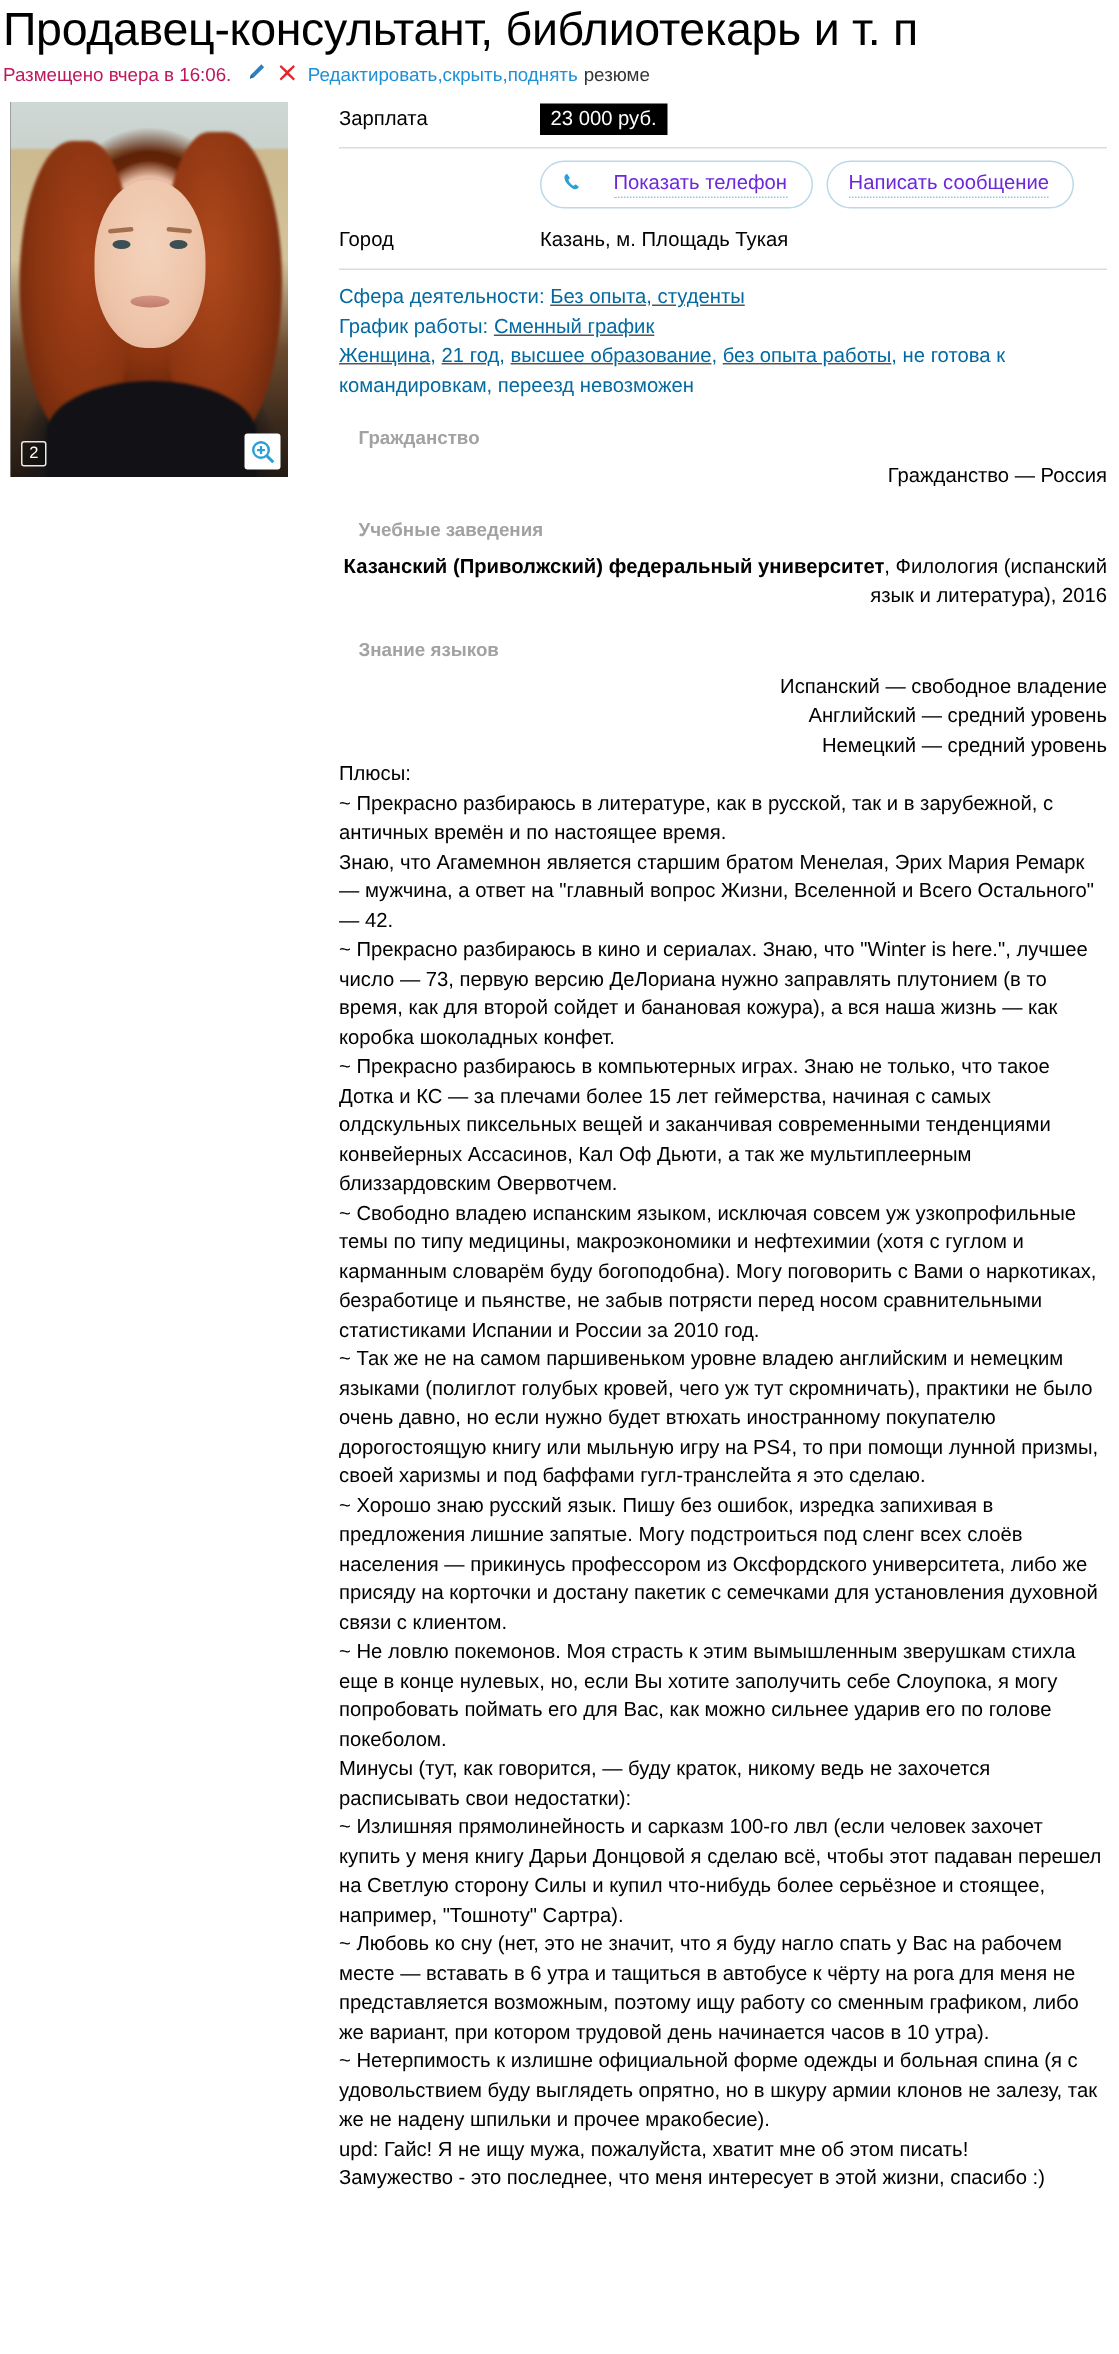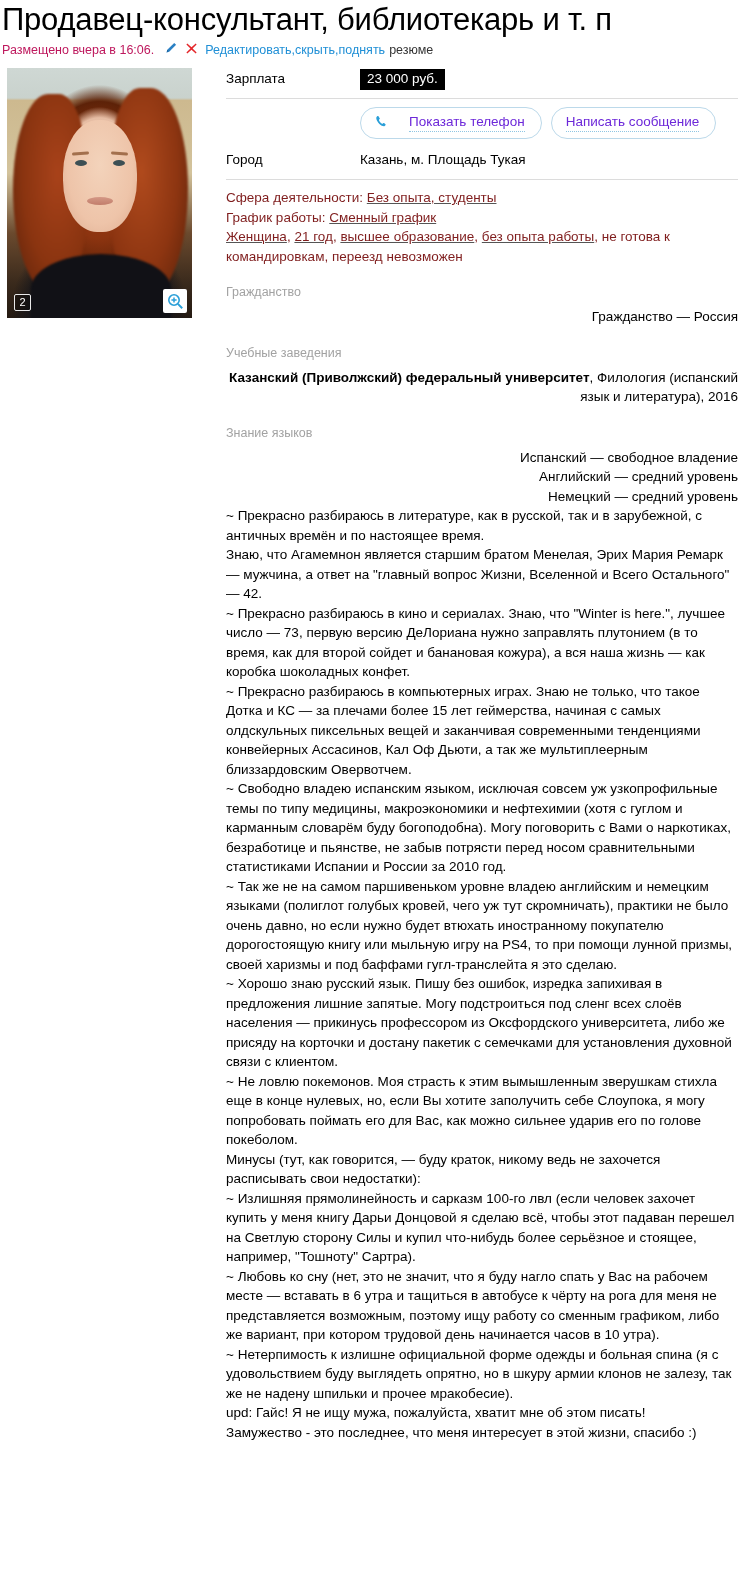--- a/index.html
+++ b/index.html
@@ -176,29 +176,30 @@
     white-space: nowrap;
   }
   .btn .btxt {
     border-bottom: 1px dotted #8fc6e3;
     padding-bottom: 1px;
   }
 
   .para {
     font-size: 13.5px;
     line-height: 19.5px;
-    color: #7f1d1d;
+    color: #0369a1;
     margin: 0;
   }
   .u { text-decoration: underline; text-decoration-color: #555; cursor: pointer; }
   .sec-head {
     color: #a2a2a2;
     font-size: 12.5px;
     line-height: 16px;
-    margin: 18px 0 7px 0;
+    margin: 18px 0 7px 13px;
+    font-weight: bold;
   }
   .sec-body {
     font-size: 13.5px;
     line-height: 19.5px;
     margin: 0;
     text-align: right;
   }
   .sec-body b { font-weight: bold; }
   .about p {
     font-size: 13.5px;
@@ -312,20 +313,21 @@
 
       <div class="sec-head">Учебные заведения</div>
       <p class="sec-body"><b>Казанский (Приволжский) федеральный университет</b><span>, Филология (испанский язык и литература), 2016</span></p>
 
       <div class="sec-head">Знание языков</div>
       <p class="sec-body">Испанский — свободное владение</p>
       <p class="sec-body">Английский — средний уровень</p>
       <p class="sec-body">Немецкий — средний уровень</p>
 
       <div class="about">
+        <p>Плюсы:</p>
         <p>~ Прекрасно разбираюсь в литературе, как в русской, так и в зарубежной, с античных времён и по настоящее время.</p>
         <p>Знаю, что Агамемнон является старшим братом Менелая, Эрих Мария Ремарк — мужчина, а ответ на "главный вопрос Жизни, Вселенной и Всего Остального" — 42.</p>
         <p>~ Прекрасно разбираюсь в кино и сериалах. Знаю, что "Winter is here.", лучшее число — 73, первую версию ДеЛориана нужно заправлять плутонием (в то время, как для второй сойдет и банановая кожура), а вся наша жизнь — как коробка шоколадных конфет.</p>
         <p>~ Прекрасно разбираюсь в компьютерных играх. Знаю не только, что такое Дотка и КС — за плечами более 15 лет геймерства, начиная с самых олдскульных пиксельных вещей и заканчивая современными тенденциями конвейерных Ассасинов, Кал Оф Дьюти, а так же мультиплеерным близзардовским Овервотчем.</p>
         <p>~ Свободно владею испанским языком, исключая совсем уж узкопрофильные темы по типу медицины, макроэкономики и нефтехимии (хотя с гуглом и карманным словарём буду богоподобна). Могу поговорить с Вами о наркотиках, безработице и пьянстве, не забыв потрясти перед носом сравнительными статистиками Испании и России за 2010 год.</p>
         <p>~ Так же не на самом паршивеньком уровне владею английским и немецким языками (полиглот голубых кровей, чего уж тут скромничать), практики не было очень давно, но если нужно будет втюхать иностранному покупателю дорогостоящую книгу или мыльную игру на PS4, то при помощи лунной призмы, своей харизмы и под баффами гугл-транслейта я это сделаю.</p>
         <p>~ Хорошо знаю русский язык. Пишу без ошибок, изредка запихивая в предложения лишние запятые. Могу подстроиться под сленг всех слоёв населения — прикинусь профессором из Оксфордского университета, либо же присяду на корточки и достану пакетик с семечками для установления духовной связи с клиентом.</p>
         <p>~ Не ловлю покемонов. Моя страсть к этим вымышленным зверушкам стихла еще в конце нулевых, но, если Вы хотите заполучить себе Слоупока, я могу попробовать поймать его для Вас, как можно сильнее ударив его по голове покеболом.</p>
         <p>Минусы (тут, как говорится, — буду краток, никому ведь не захочется расписывать свои недостатки):</p>
         <p>~ Излишняя прямолинейность и сарказм 100-го лвл (если человек захочет купить у меня книгу Дарьи Донцовой я сделаю всё, чтобы этот падаван перешел на Светлую сторону Силы и купил что-нибудь более серьёзное и стоящее, например, "Тошноту" Сартра).</p>

